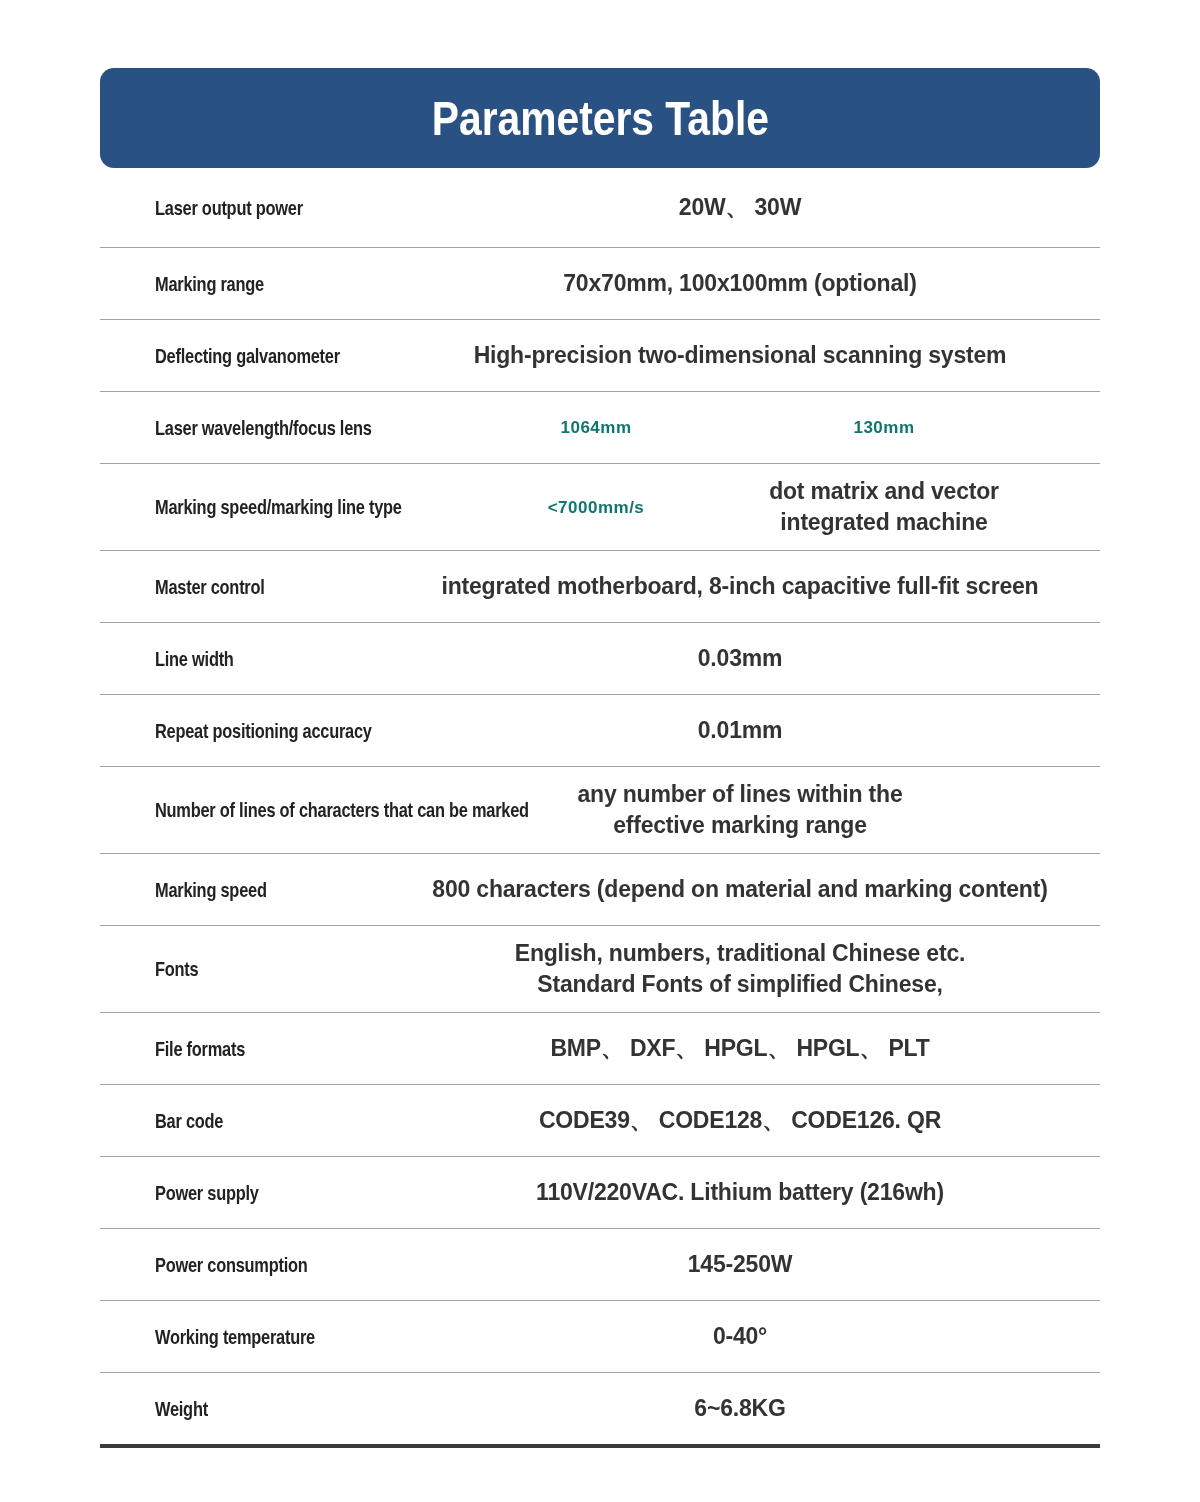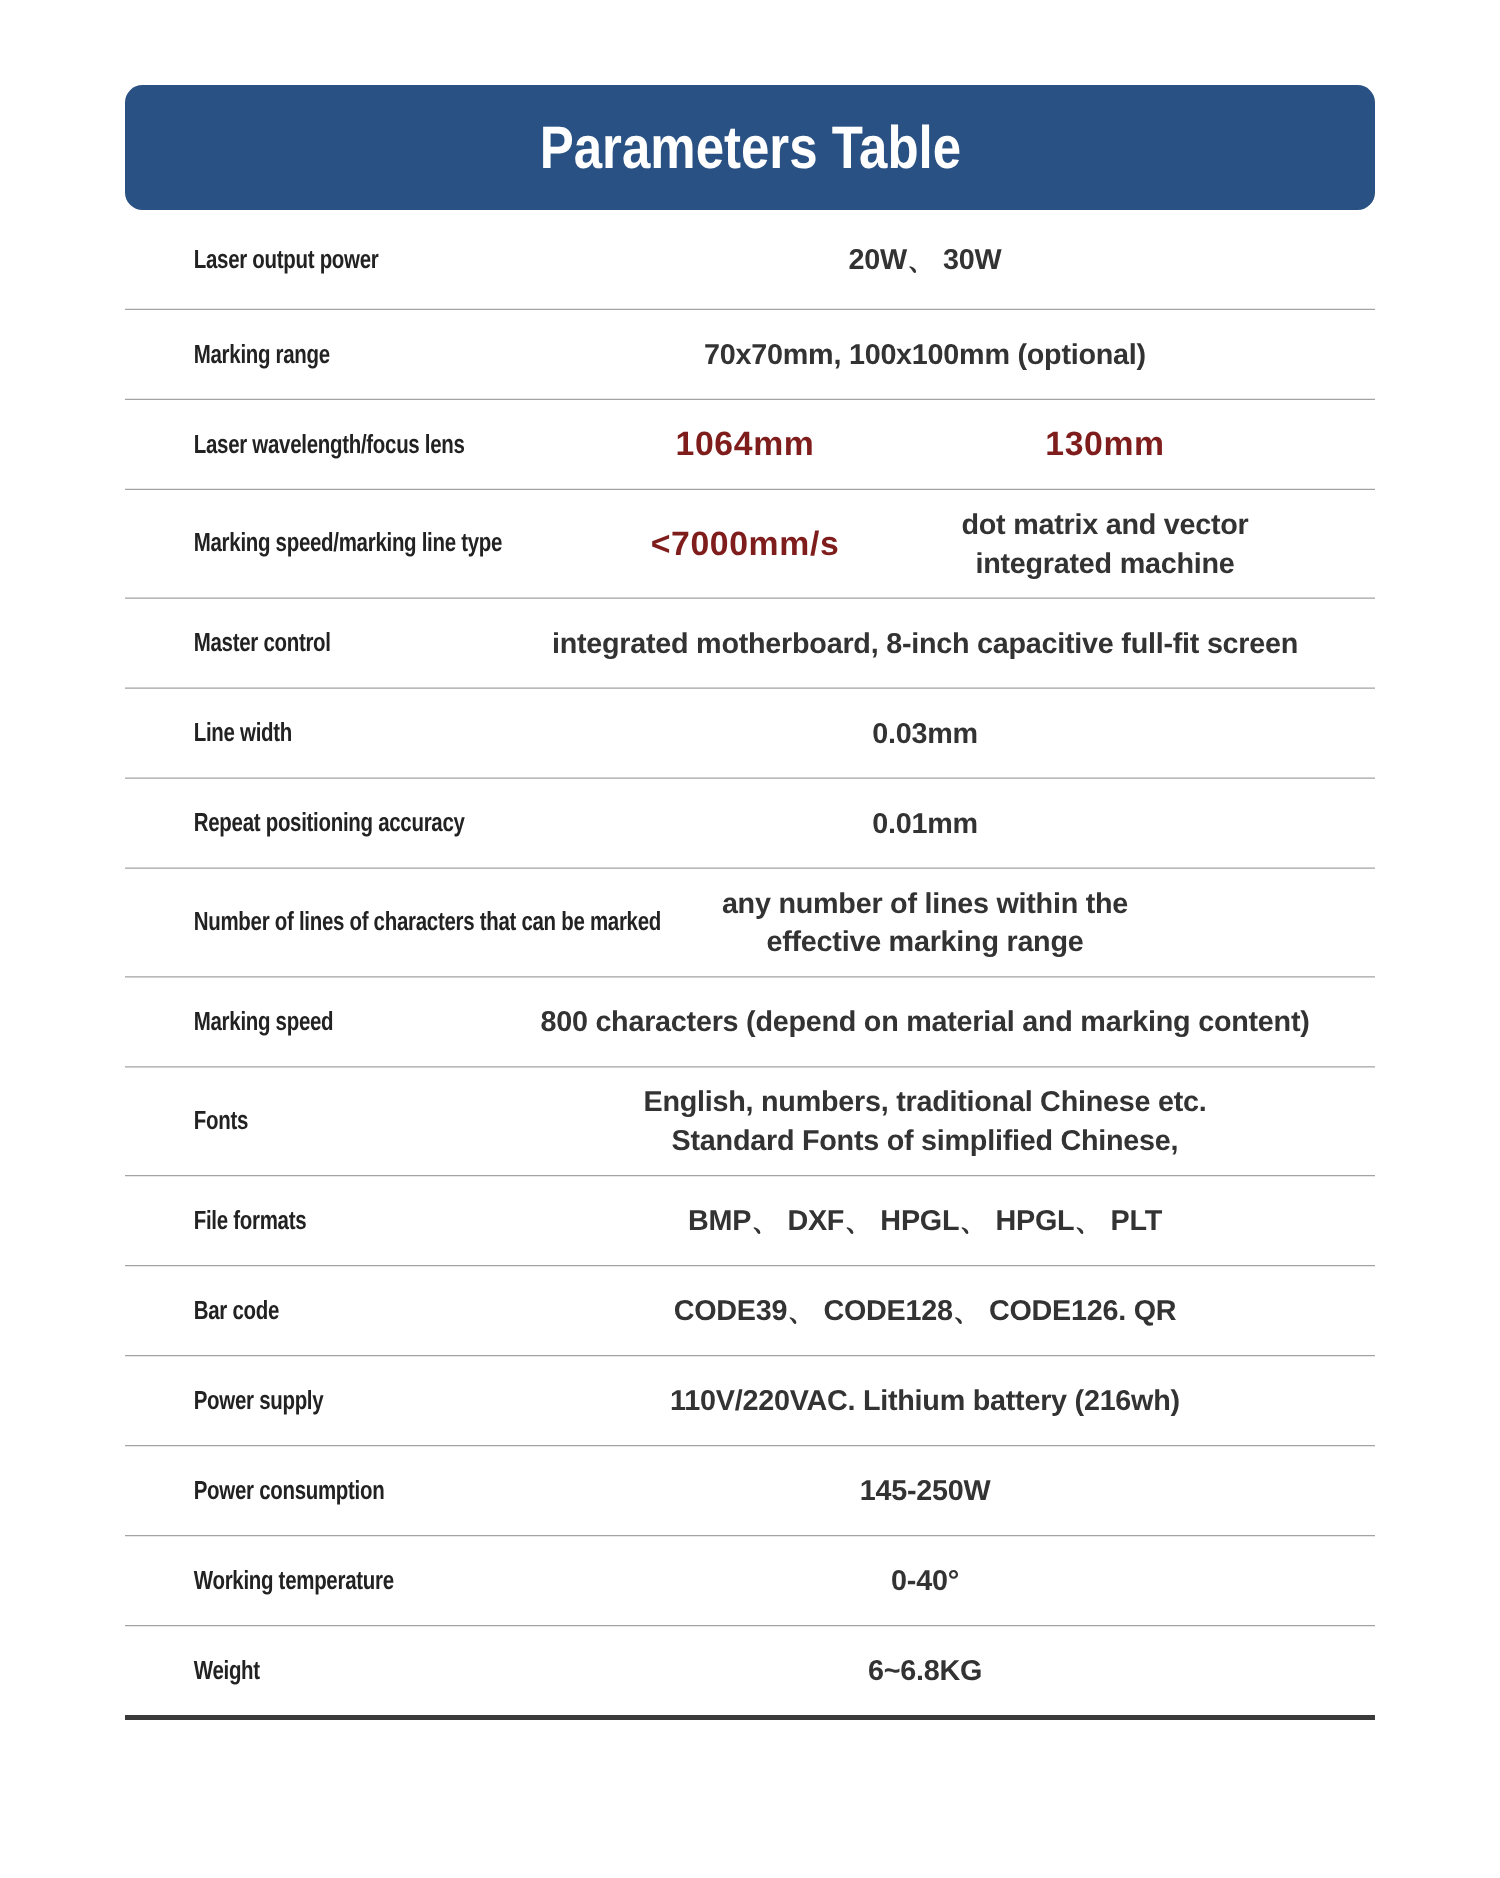--- a/index.html
+++ b/index.html
@@ -86,22 +86,22 @@
     width: 288px;
     flex: 0 0 288px;
   }
   .value-line {
     font-size: 23px;
     line-height: 31px;
     letter-spacing: -0.2px;
     white-space: nowrap;
   }
   .value-item.large .value-line {
-    font-size: 27px;
-    color: #7f1d1d;
+    font-size: 17px;
+    color: #0f766e;
     letter-spacing: 0.5px;
   }
 </style>
 </head>
 <body>
 
 <div class="page">
 
   <div class="header-banner">
     <div class="header-title">Parameters Table</div>
@@ -123,20 +123,30 @@
     <div class="row-label-box">
       <span class="row-label">Marking range</span>
     </div>
     <div class="row-values">
           <div class="value-item">
             <div class="value-line">70x70mm, 100x100mm (optional)</div>
           </div>
         </div>
   </div>
 
+  <div class="spec-row">
+    <div class="row-label-box">
+      <span class="row-label">Deflecting galvanometer</span>
+    </div>
+    <div class="row-values">
+          <div class="value-item">
+            <div class="value-line">High-precision two-dimensional scanning system</div>
+          </div>
+        </div>
+  </div>
 
   <div class="spec-row">
     <div class="row-label-box">
       <span class="row-label">Laser wavelength/focus lens</span>
     </div>
     <div class="row-values pair">
           <div class="value-item large">
             <div class="value-line">1064mm</div>
           </div>
           <div class="value-item large">

